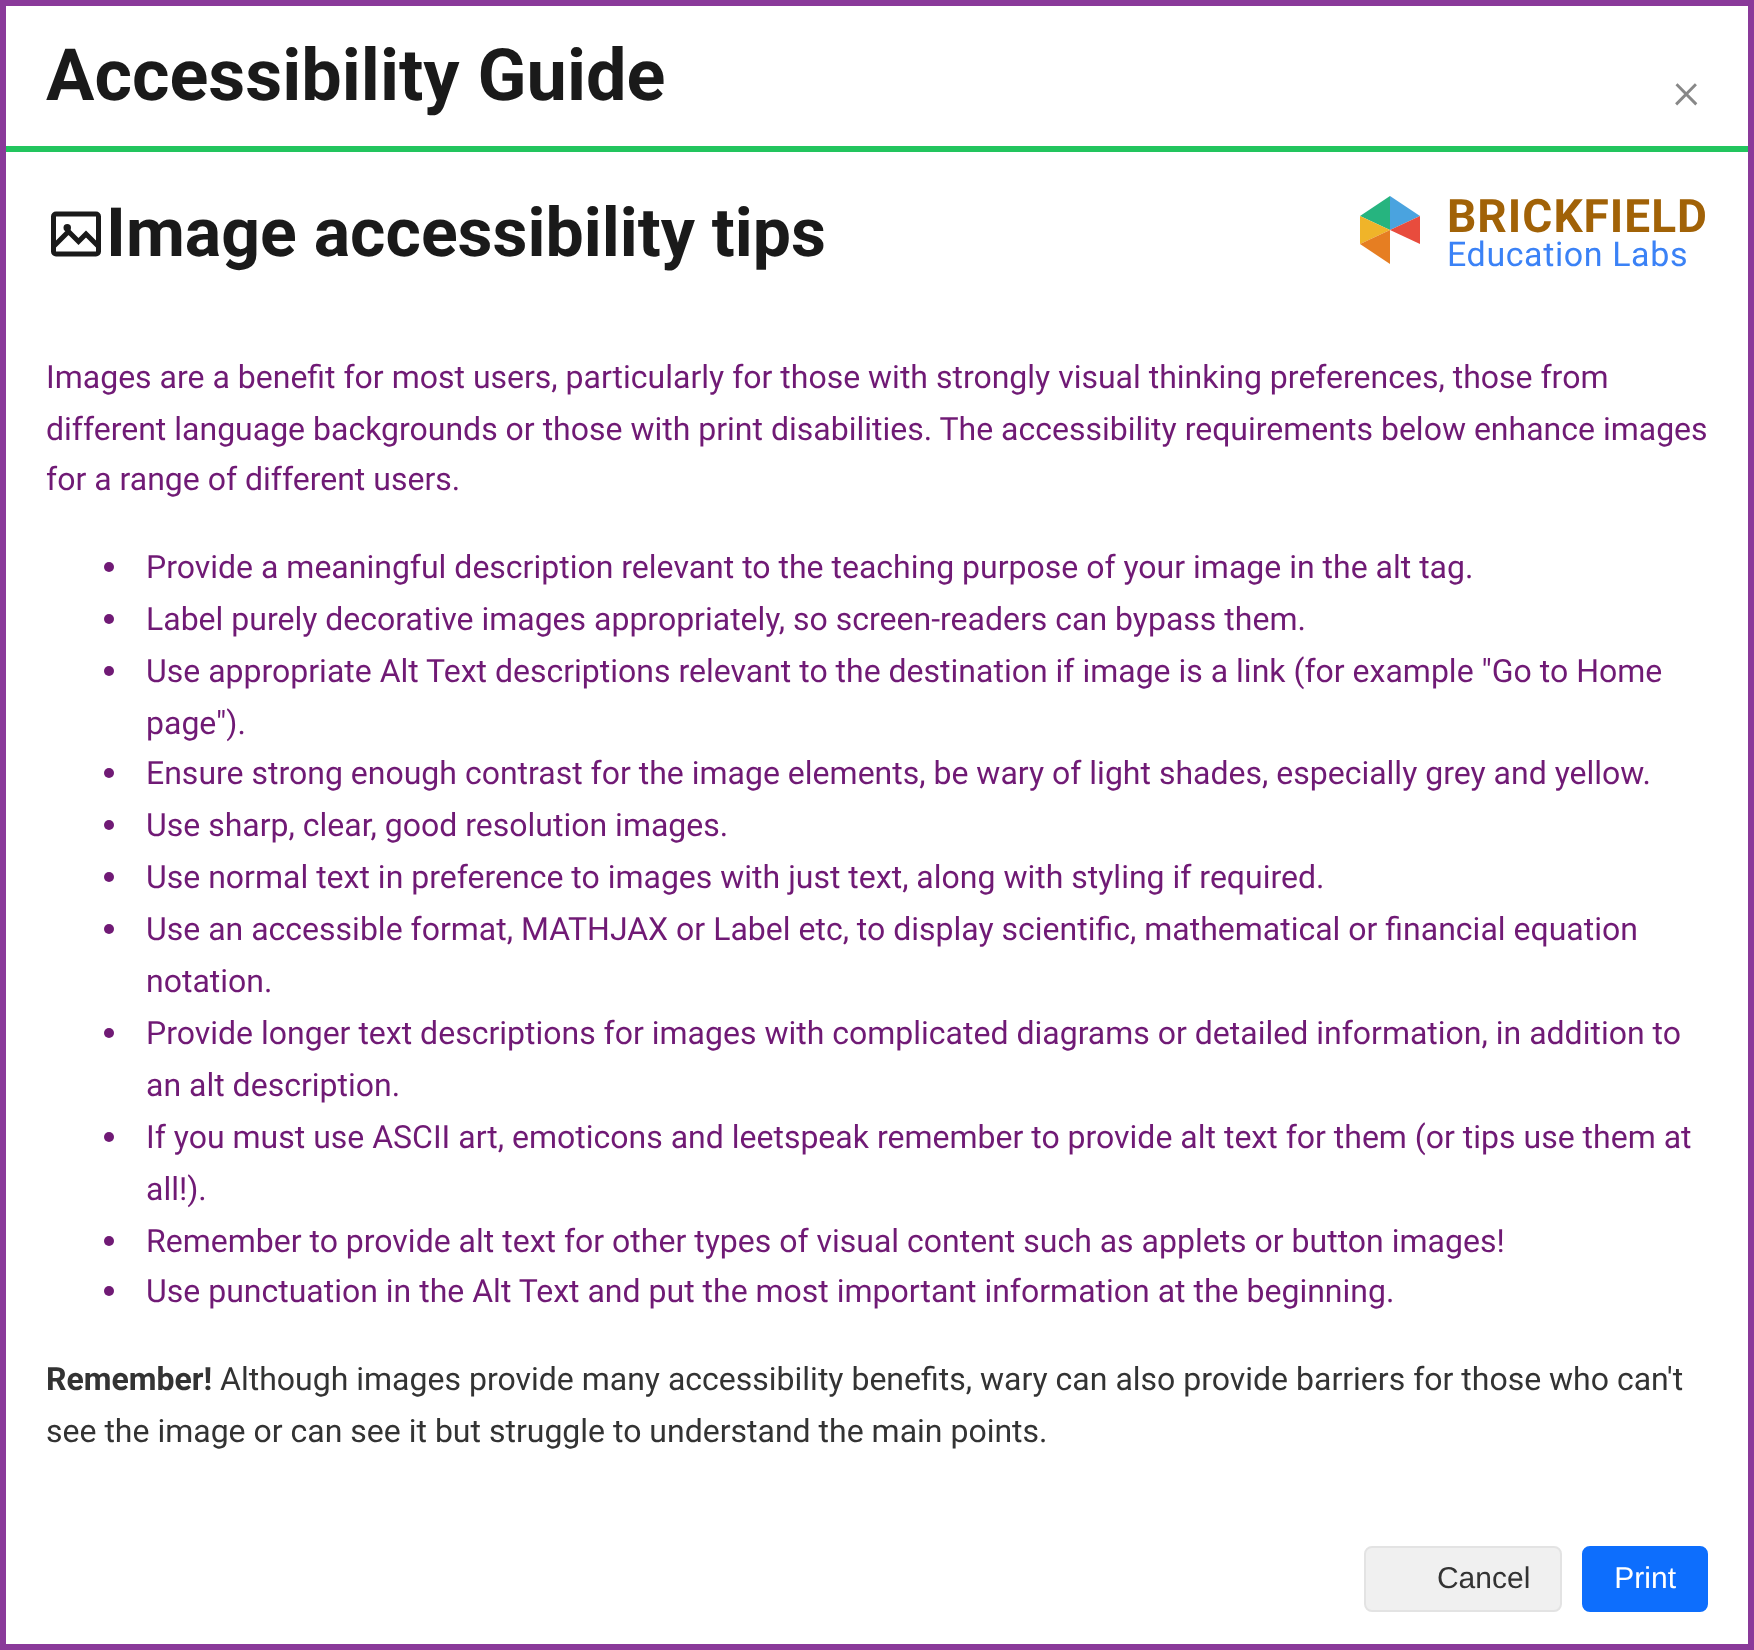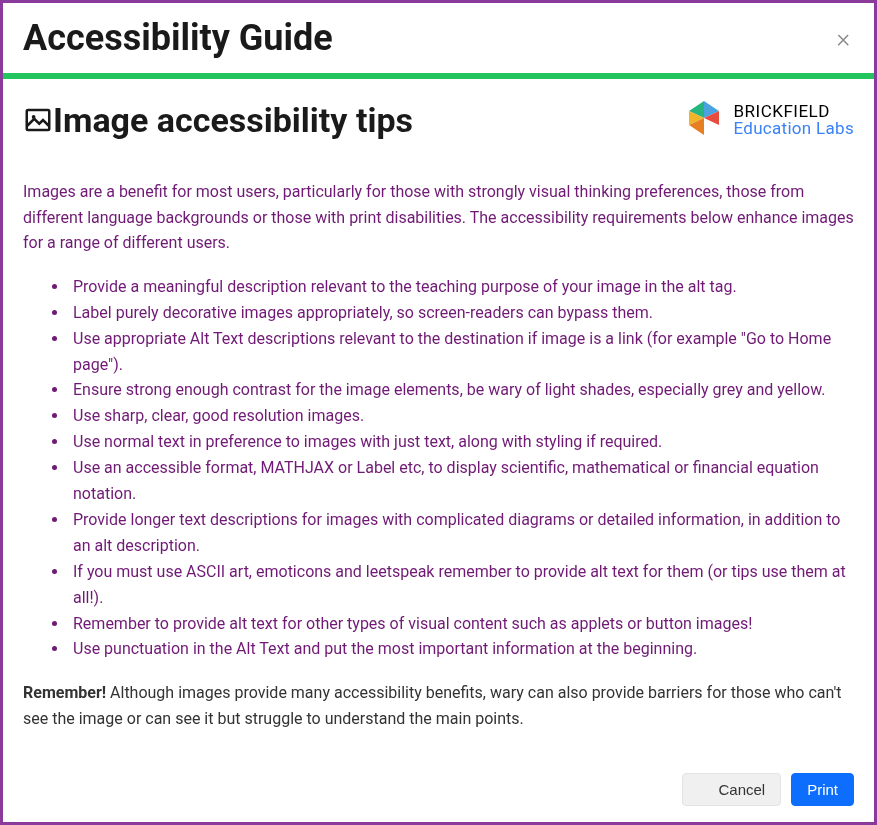--- a/index.html
+++ b/index.html
@@ -18,23 +18,23 @@
       width: 877px;
       height: 825px;
       border: 3px solid #8a3a9a;
       background: #fff;
       display: flex;
       flex-direction: column;
     }
     .modal-header {
       display: flex;
       justify-content: space-between;
-      align-items: center;
+      align-items: flex-end;
       padding: 14px 20px 14px 20px;
-      border-bottom: 6px solid #22c55e;
+      border-bottom: 3px solid #22c55e;
     }
     .modal-title {
       font-size: 36px;
       font-weight: 700;
       color: #1a1a1a;
     }
     .close-icon {
       font-size: 26px;
       color: #888;
       cursor: pointer;
@@ -71,23 +71,23 @@
       display: flex;
       align-items: center;
       gap: 8px;
     }
     .brand-logo-text {
       display: flex;
       flex-direction: column;
       line-height: 1;
     }
     .brand-name {
-      font-size: 17px;
-      font-weight: 400;
-      color: #000000;
+      font-size: 23px;
+      font-weight: 700;
+      color: #a16207;
       letter-spacing: 0.5px;
     }
     .brand-tagline {
       font-size: 17px;
       color: #3b82f6;
       font-weight: 400;
       letter-spacing: 0.3px;
     }
     .intro-text {
       font-size: 16px;

